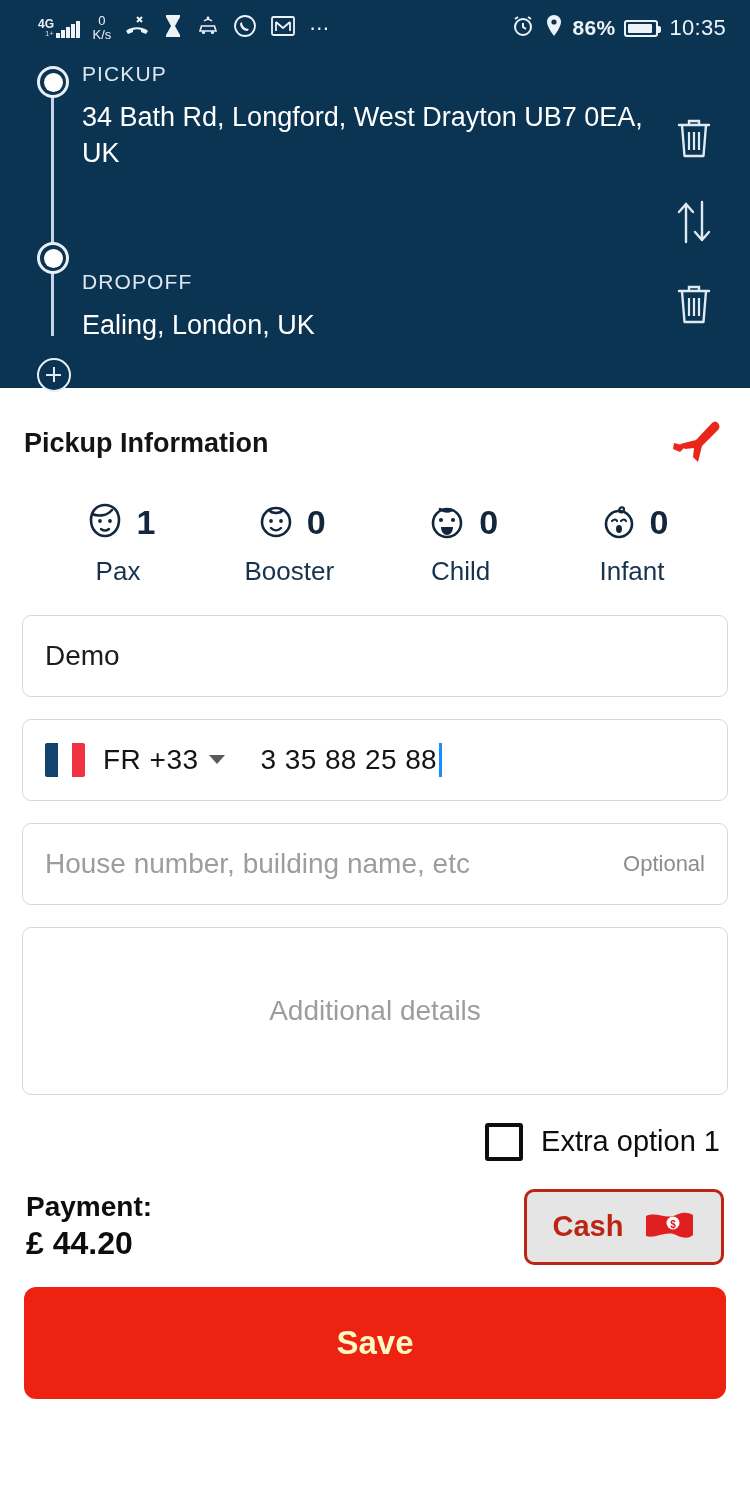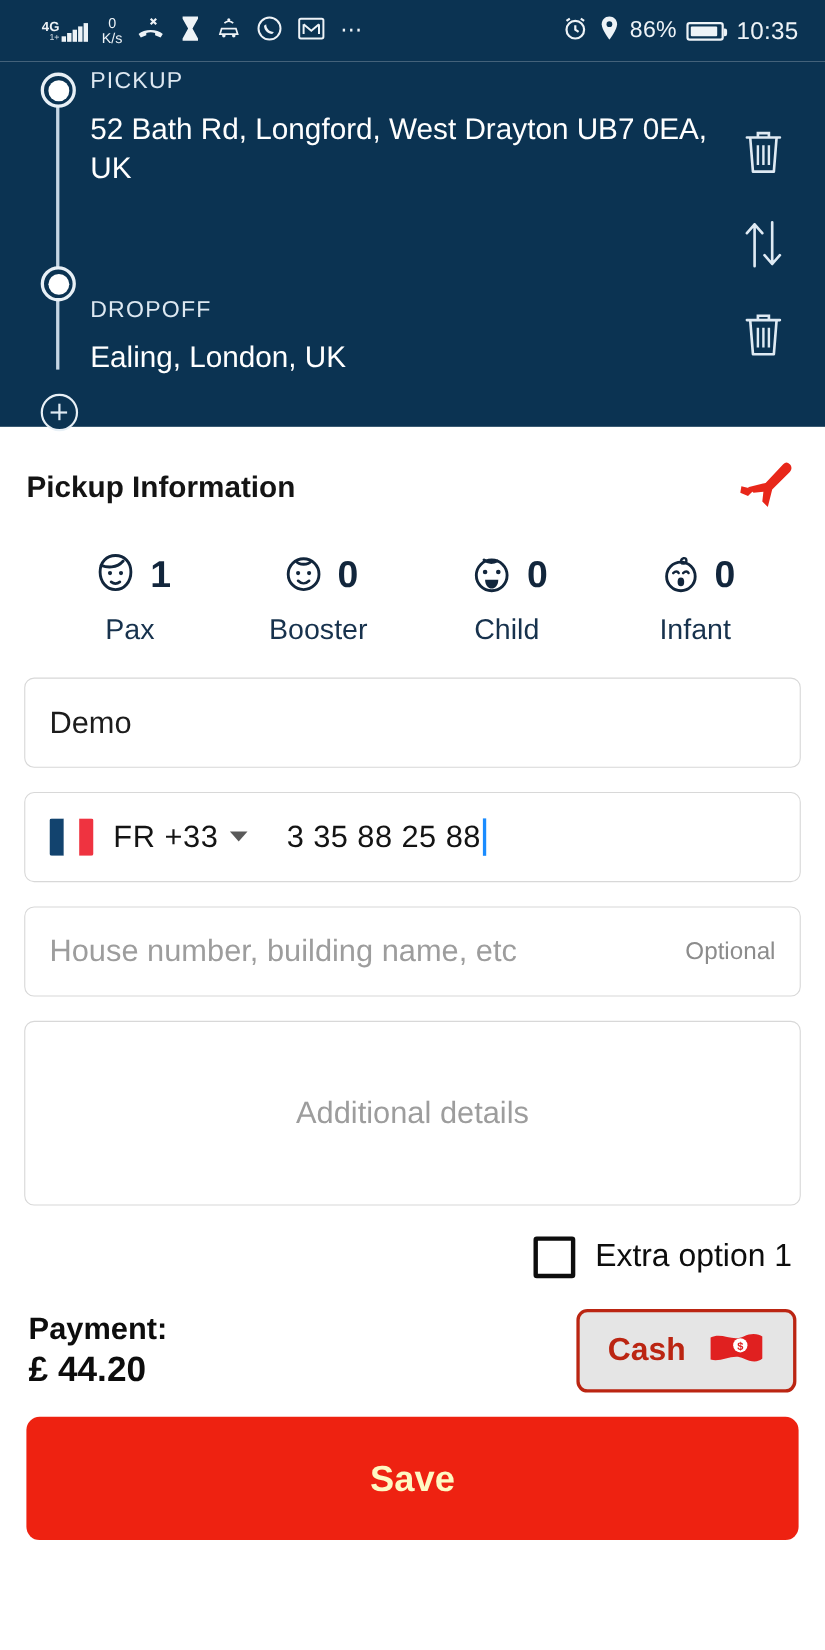--- a/index.html
+++ b/index.html
@@ -24,21 +24,21 @@
   .net-txt .g4s { font-size: 8px; opacity: .85; }
   .bars { display: flex; align-items: flex-end; gap: 1.5px; height: 18px; }
   .bars i { width: 3.5px; background: #eef3f7; display: block; }
   .bars i:nth-child(1){height:5px}.bars i:nth-child(2){height:8px}
   .bars i:nth-child(3){height:11px}.bars i:nth-child(4){height:14px}
   .bars i:nth-child(5){height:17px}
   .kbs { display: flex; flex-direction: column; align-items: center; line-height: 1.05; font-size: 13px; }
   .kbs b { font-weight: 400; font-size: 13px; }
   .kbs span { font-size: 13px; }
   .dots { font-size: 20px; letter-spacing: 1px; line-height: .6; }
-  .pct { font-size: 21px; font-weight: 400; letter-spacing: .3px; }
+  .pct { font-size: 21px; font-weight: 700; letter-spacing: .3px; }
   .clock { font-size: 22px; font-weight: 500; letter-spacing: .3px; margin-left: 2px; }
   .batt { width: 34px; height: 17px; border: 2px solid #eef3f7; border-radius: 3px; position: relative; }
   .batt::after { content:""; position:absolute; right:-5px; top:4px; width:3px; height:7px; background:#eef3f7; border-radius:0 2px 2px 0;}
   .batt i { position:absolute; left:2px; top:2px; bottom:2px; width: 78%; background:#eef3f7; border-radius:1px; display:block;}
 
   
   .topbar { background: #0b3352; height: 88px; display: flex; align-items: center; padding: 0 26px; }
   .back-btn { width: 60px; height: 50px; display: flex; align-items: center; justify-content: center; }
   .title { flex: 1; text-align: center; color: #fff; font-size: 31px; font-weight: bold; letter-spacing: .6px; }
   .cal-btn { width: 70px; height: 60px; display: flex; align-items: center; justify-content: center; }
@@ -213,21 +213,21 @@
           <span style="position:relative;width:16px;height:16px;display:block;">
             <span class="plus-h" style="left:0;top:7px;"></span>
             <span class="plus-v" style="left:7px;top:0;"></span>
           </span>
         </div>
       </div>
 
       <div class="rcol">
         <div class="blk-pickup">
           <div class="rlabel">PICKUP</div>
-          <div class="raddr">52 Bath Rd, Longford, West Drayton UB7 0EA, UK</div>
+          <div class="raddr">34 Bath Rd, Longford, West Drayton UB7 0EA, UK</div>
         </div>
         <div class="blk-drop">
           <div class="rlabel">DROPOFF</div>
           <div class="raddr">Ealing, London, UK</div>
         </div>
       </div>
 
       <div class="acts">
         <div class="act t1">
           <span>

